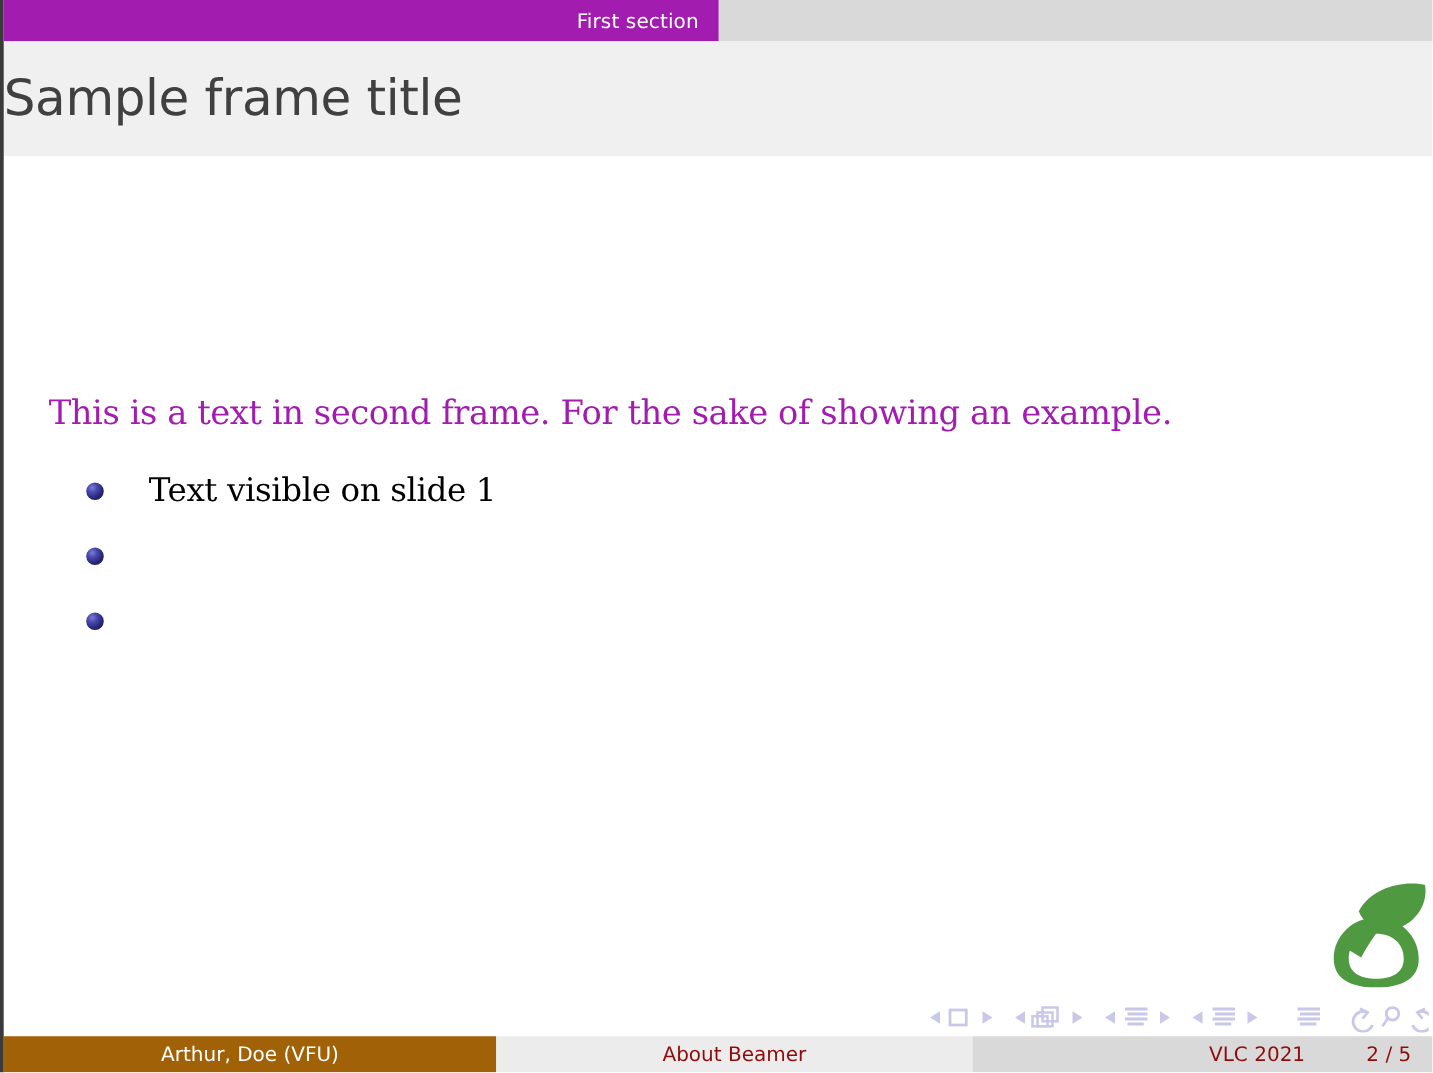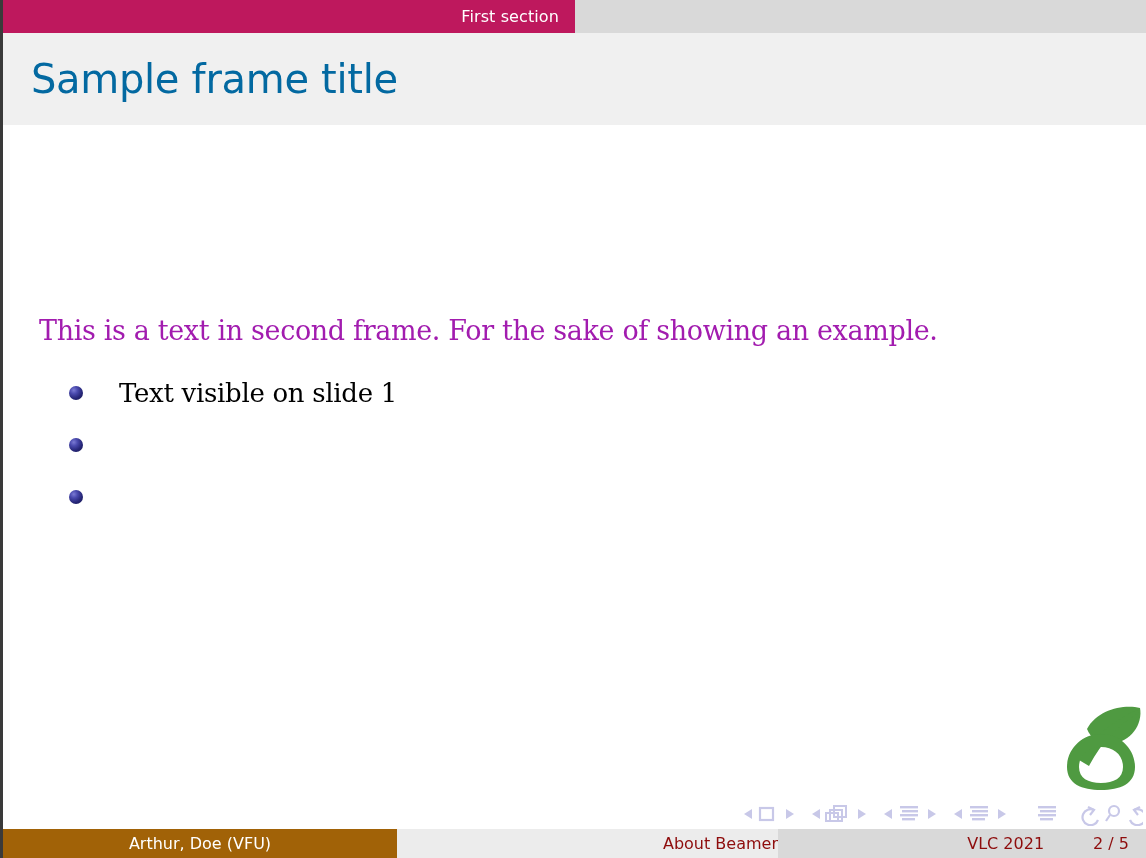--- a/index.html
+++ b/index.html
@@ -24,21 +24,21 @@
     position: absolute;
     left: 0; top: 0;
     width: 1146px;
     height: 33px;
     display: flex;
     background: #d9d9d9;
   }
   .headline-section {
     width: 572px;
     height: 33px;
-    background: #be185d;
+    background: #a21caf;
     display: flex;
     align-items: center;
     justify-content: flex-end;
     box-sizing: border-box;
     padding-right: 16px;
   }
   .headline-section-label {
     color: #ffffff;
     font-size: 16px;
     font-family: "DejaVu Sans", sans-serif;
@@ -54,22 +54,21 @@
   .frametitle-bar {
     position: absolute;
     left: 0; top: 33px;
     width: 1146px;
     height: 92px;
     background: #f0f0f0;
     display: flex;
     align-items: center;
   }
   .frametitle {
-    margin-left: 28px;
-    color: #0369a1;
+    color: #404040;
     font-size: 40px;
     font-weight: 400;
     font-family: "DejaVu Sans", sans-serif;
     letter-spacing: -0.3px;
   }
 
   
   .body {
     position: absolute;
     left: 0;
@@ -164,21 +163,21 @@
   .foot-author-label {
     color: #ffffff;
     font-size: 16px;
     font-family: "DejaVu Sans", sans-serif;
   }
   .foot-title {
     width: 381px;
     background: #ececec;
     display: flex;
     align-items: center;
-    justify-content: flex-end;
+    justify-content: center;
   }
   .foot-title-label {
     color: #8e0c0c;
     font-size: 16px;
     font-family: "DejaVu Sans", sans-serif;
   }
   .foot-meta {
     flex: 1;
     background: #d9d9d9;
     display: flex;

